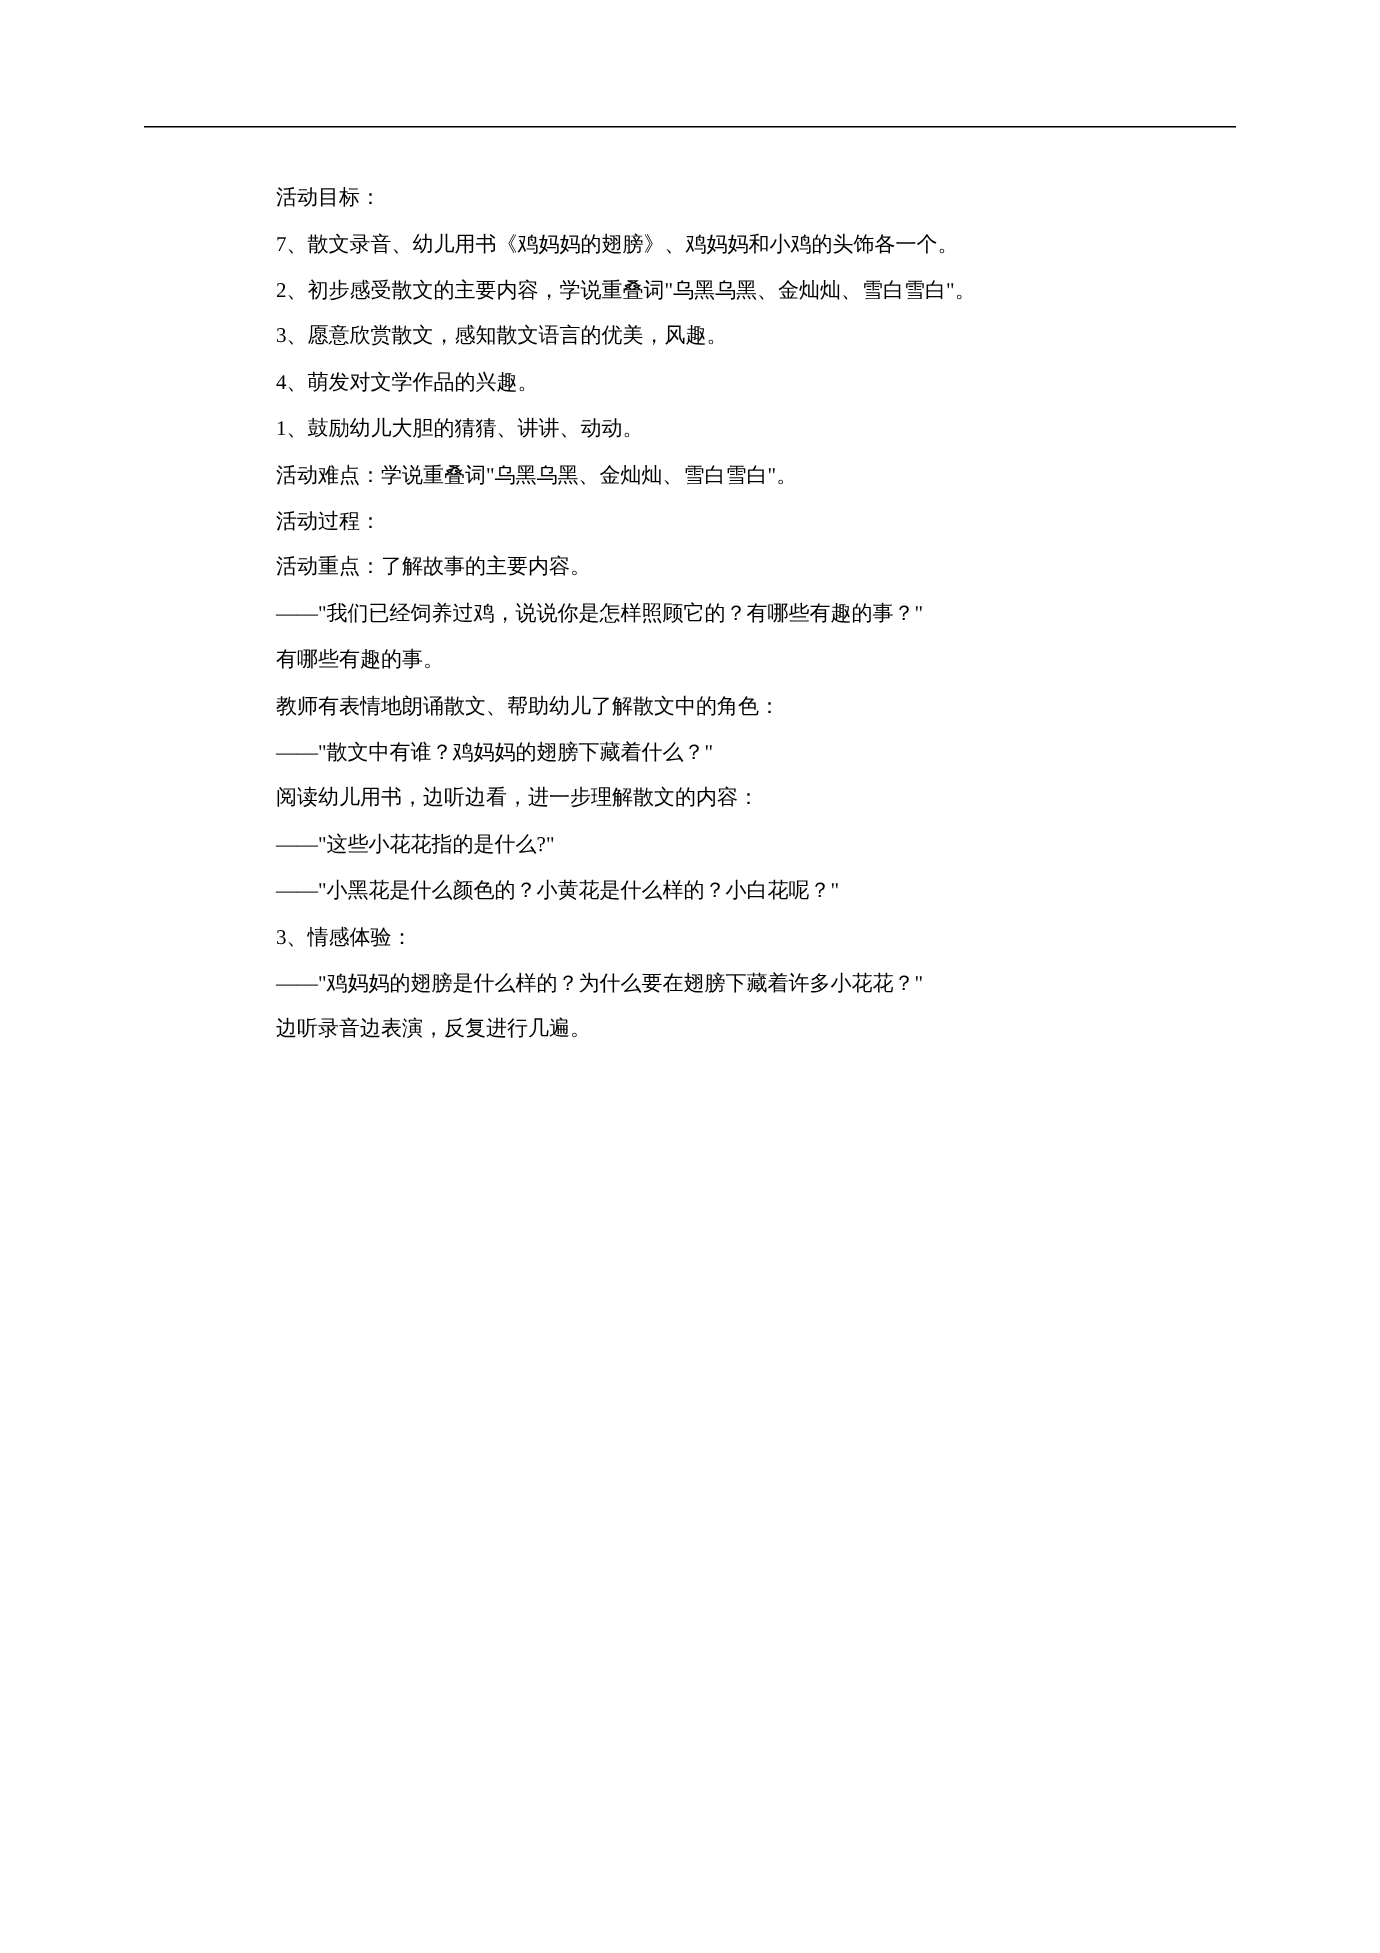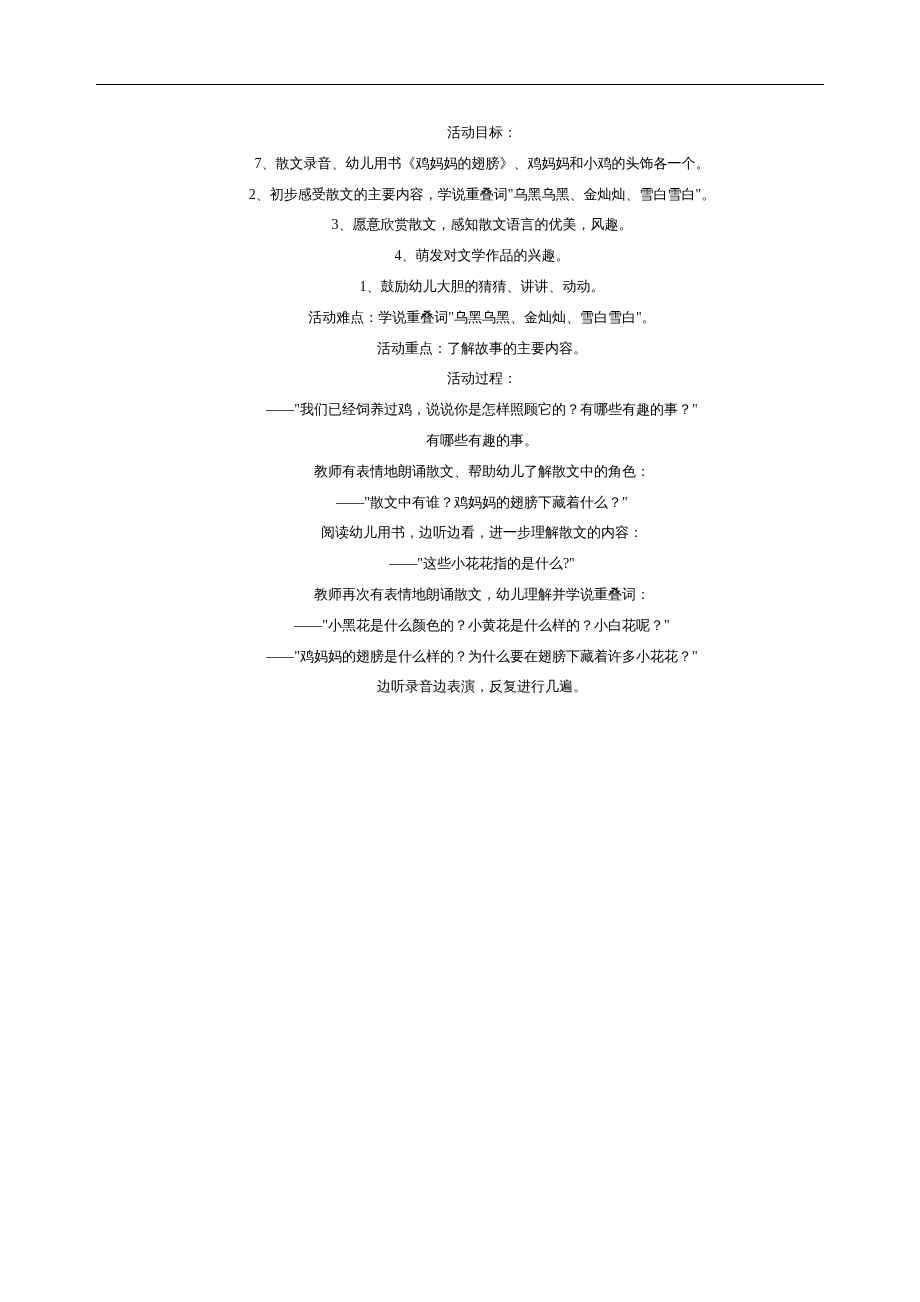--- a/index.html
+++ b/index.html
@@ -18,45 +18,44 @@
     top: 84px;
     left: 96px;
     right: 96px;
     border-top: 1px solid #000000;
   }
   .content {
     position: absolute;
     top: 118px;
     left: 156px;
     right: 140px;
-    text-align: center;
   }
   .content p {
     text-indent: 2em;
     white-space: nowrap;
   }
 </style>
 </head>
 <body>
 
 <div class="divider"></div>
 
 <div class="content">
   <p>活动目标：</p>
   <p>7、散文录音、幼儿用书《鸡妈妈的翅膀》、鸡妈妈和小鸡的头饰各一个。</p>
   <p>2、初步感受散文的主要内容，学说重叠词"乌黑乌黑、金灿灿、雪白雪白"。</p>
   <p>3、愿意欣赏散文，感知散文语言的优美，风趣。</p>
   <p>4、萌发对文学作品的兴趣。</p>
   <p>1、鼓励幼儿大胆的猜猜、讲讲、动动。</p>
   <p>活动难点：学说重叠词"乌黑乌黑、金灿灿、雪白雪白"。</p>
+  <p>活动过程：</p>
   <p>活动重点：了解故事的主要内容。</p>
-  <p>活动过程：</p>
   <p>——"我们已经饲养过鸡，说说你是怎样照顾它的？有哪些有趣的事？"</p>
   <p>有哪些有趣的事。</p>
   <p>教师有表情地朗诵散文、帮助幼儿了解散文中的角色：</p>
   <p>——"散文中有谁？鸡妈妈的翅膀下藏着什么？"</p>
   <p>阅读幼儿用书，边听边看，进一步理解散文的内容：</p>
   <p>——"这些小花花指的是什么?"</p>
-  <p>教师再次有表情地朗诵散文，幼儿理解并学说重叠词：</p>
   <p>——"小黑花是什么颜色的？小黄花是什么样的？小白花呢？"</p>
+  <p>3、情感体验：</p>
   <p>——"鸡妈妈的翅膀是什么样的？为什么要在翅膀下藏着许多小花花？"</p>
   <p>边听录音边表演，反复进行几遍。</p>
 </div>
 
 </body></html>

